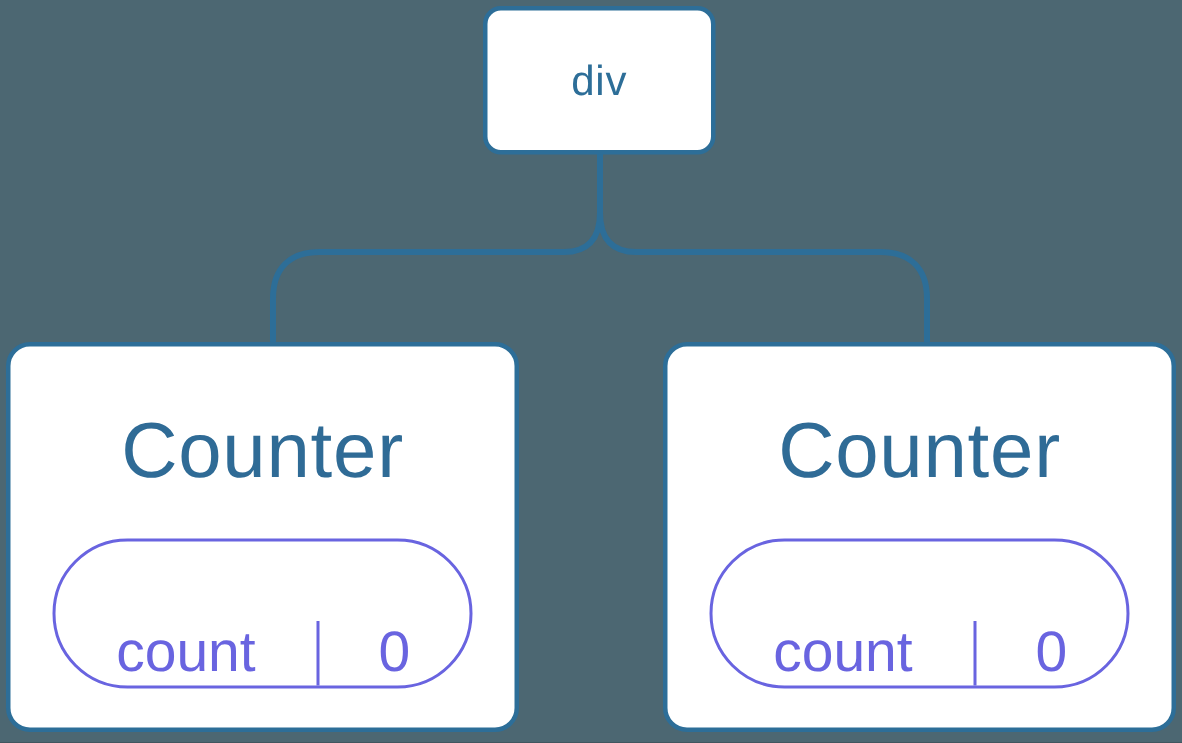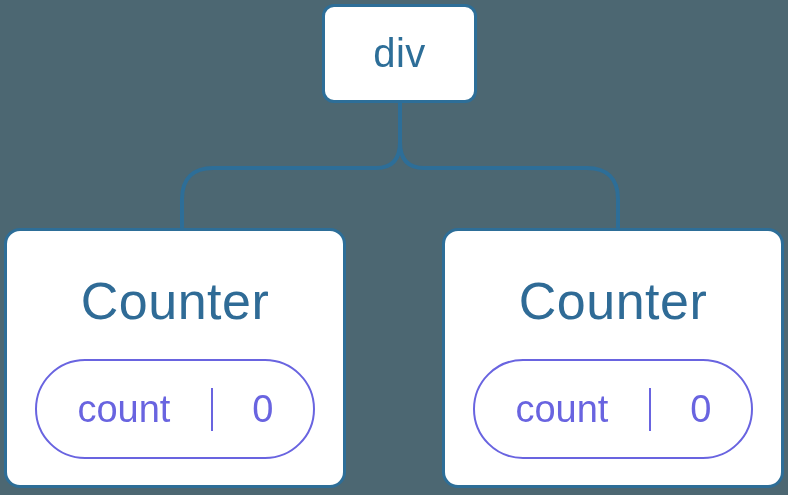--- a/index.html
+++ b/index.html
@@ -32,21 +32,21 @@
     height: 93px;
     background: #ffffff;
     border: 3px solid #2D6E98;
     border-radius: 12px;
     display: flex;
     align-items: center;
     justify-content: center;
   }
   .root-node .label {
     color: #2D6E98;
-    font-size: 40px;
+    font-size: 28px;
     font-weight: 500;
     letter-spacing: 0.5px;
   }
   
   .component-node {
     position: absolute;
     top: 228px;
     width: 336px;
     height: 254px;
     background: #ffffff;
@@ -66,21 +66,21 @@
     letter-spacing: 0.5px;
   }
   
   .state-pill {
     margin-top: 28px;
     width: 276px;
     height: 96px;
     border: 2px solid #6964E0;
     border-radius: 50px;
     display: flex;
-    align-items: center;
+    align-items: flex-end;
     background: #ffffff;
   }
   .state-key-cell {
     flex: 0 0 63%;
     display: flex;
     align-items: center;
     justify-content: center;
     border-right: 2px solid #6964E0;
   }
   .state-value-cell {

